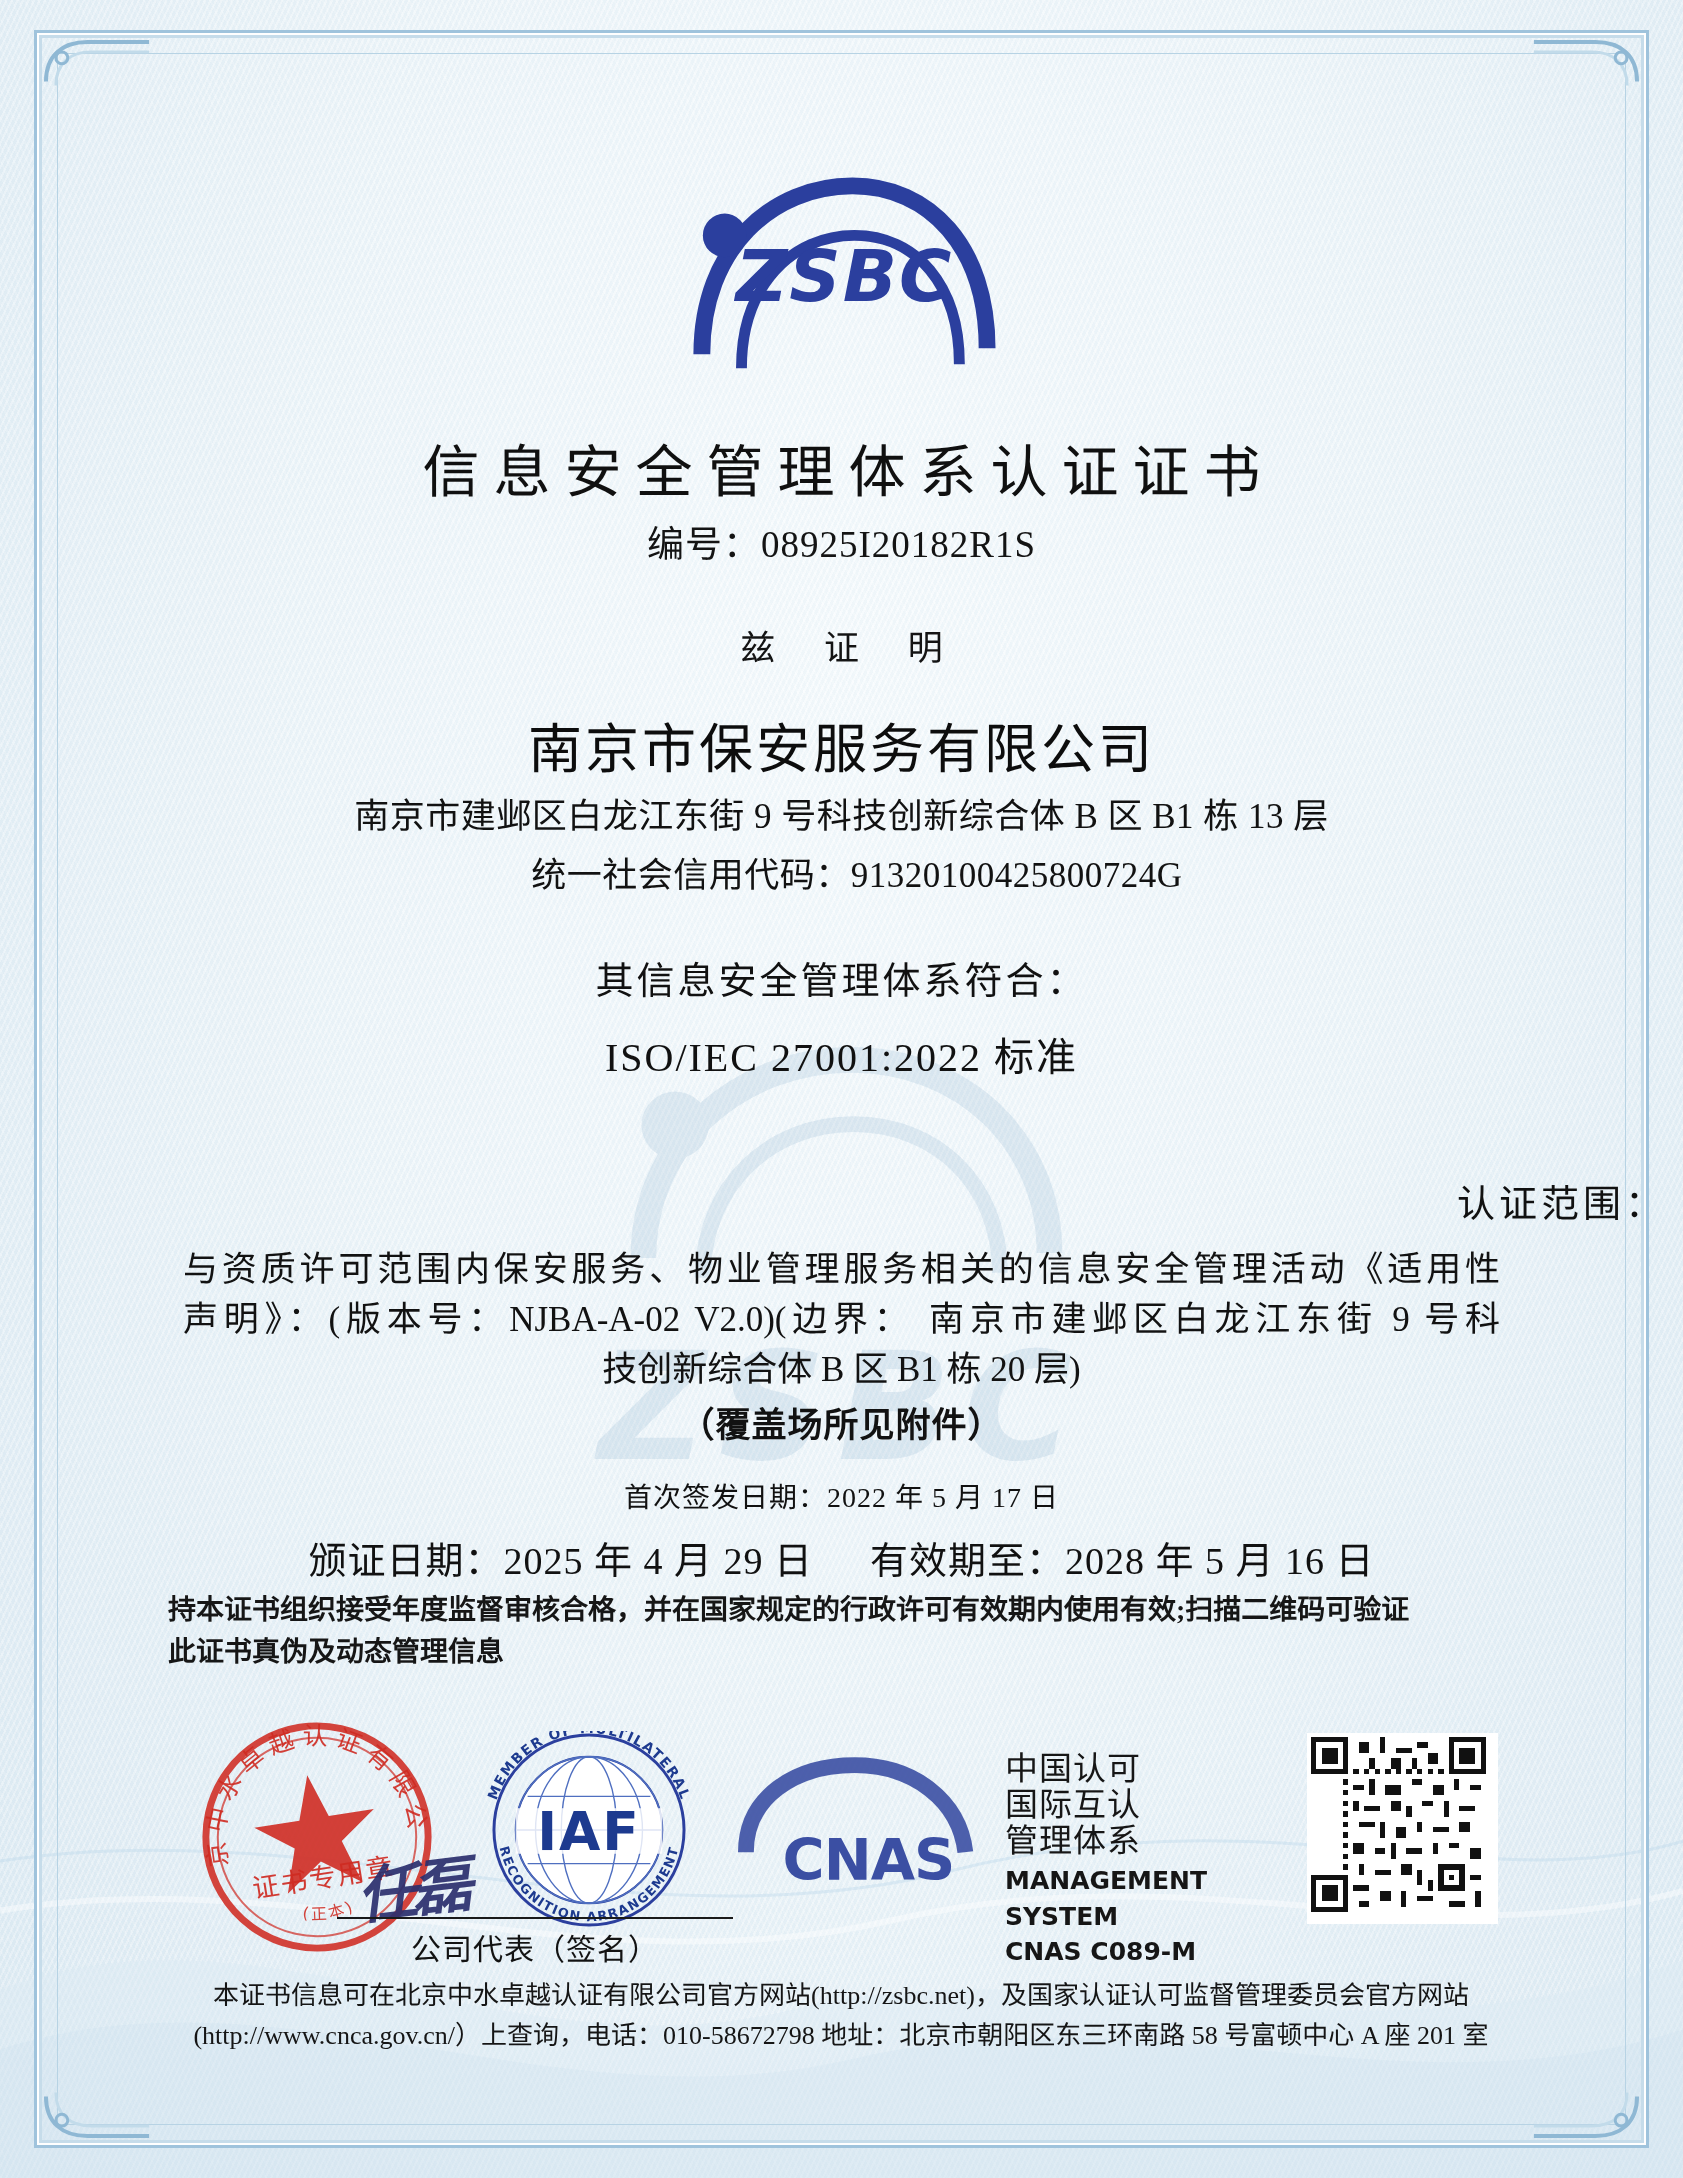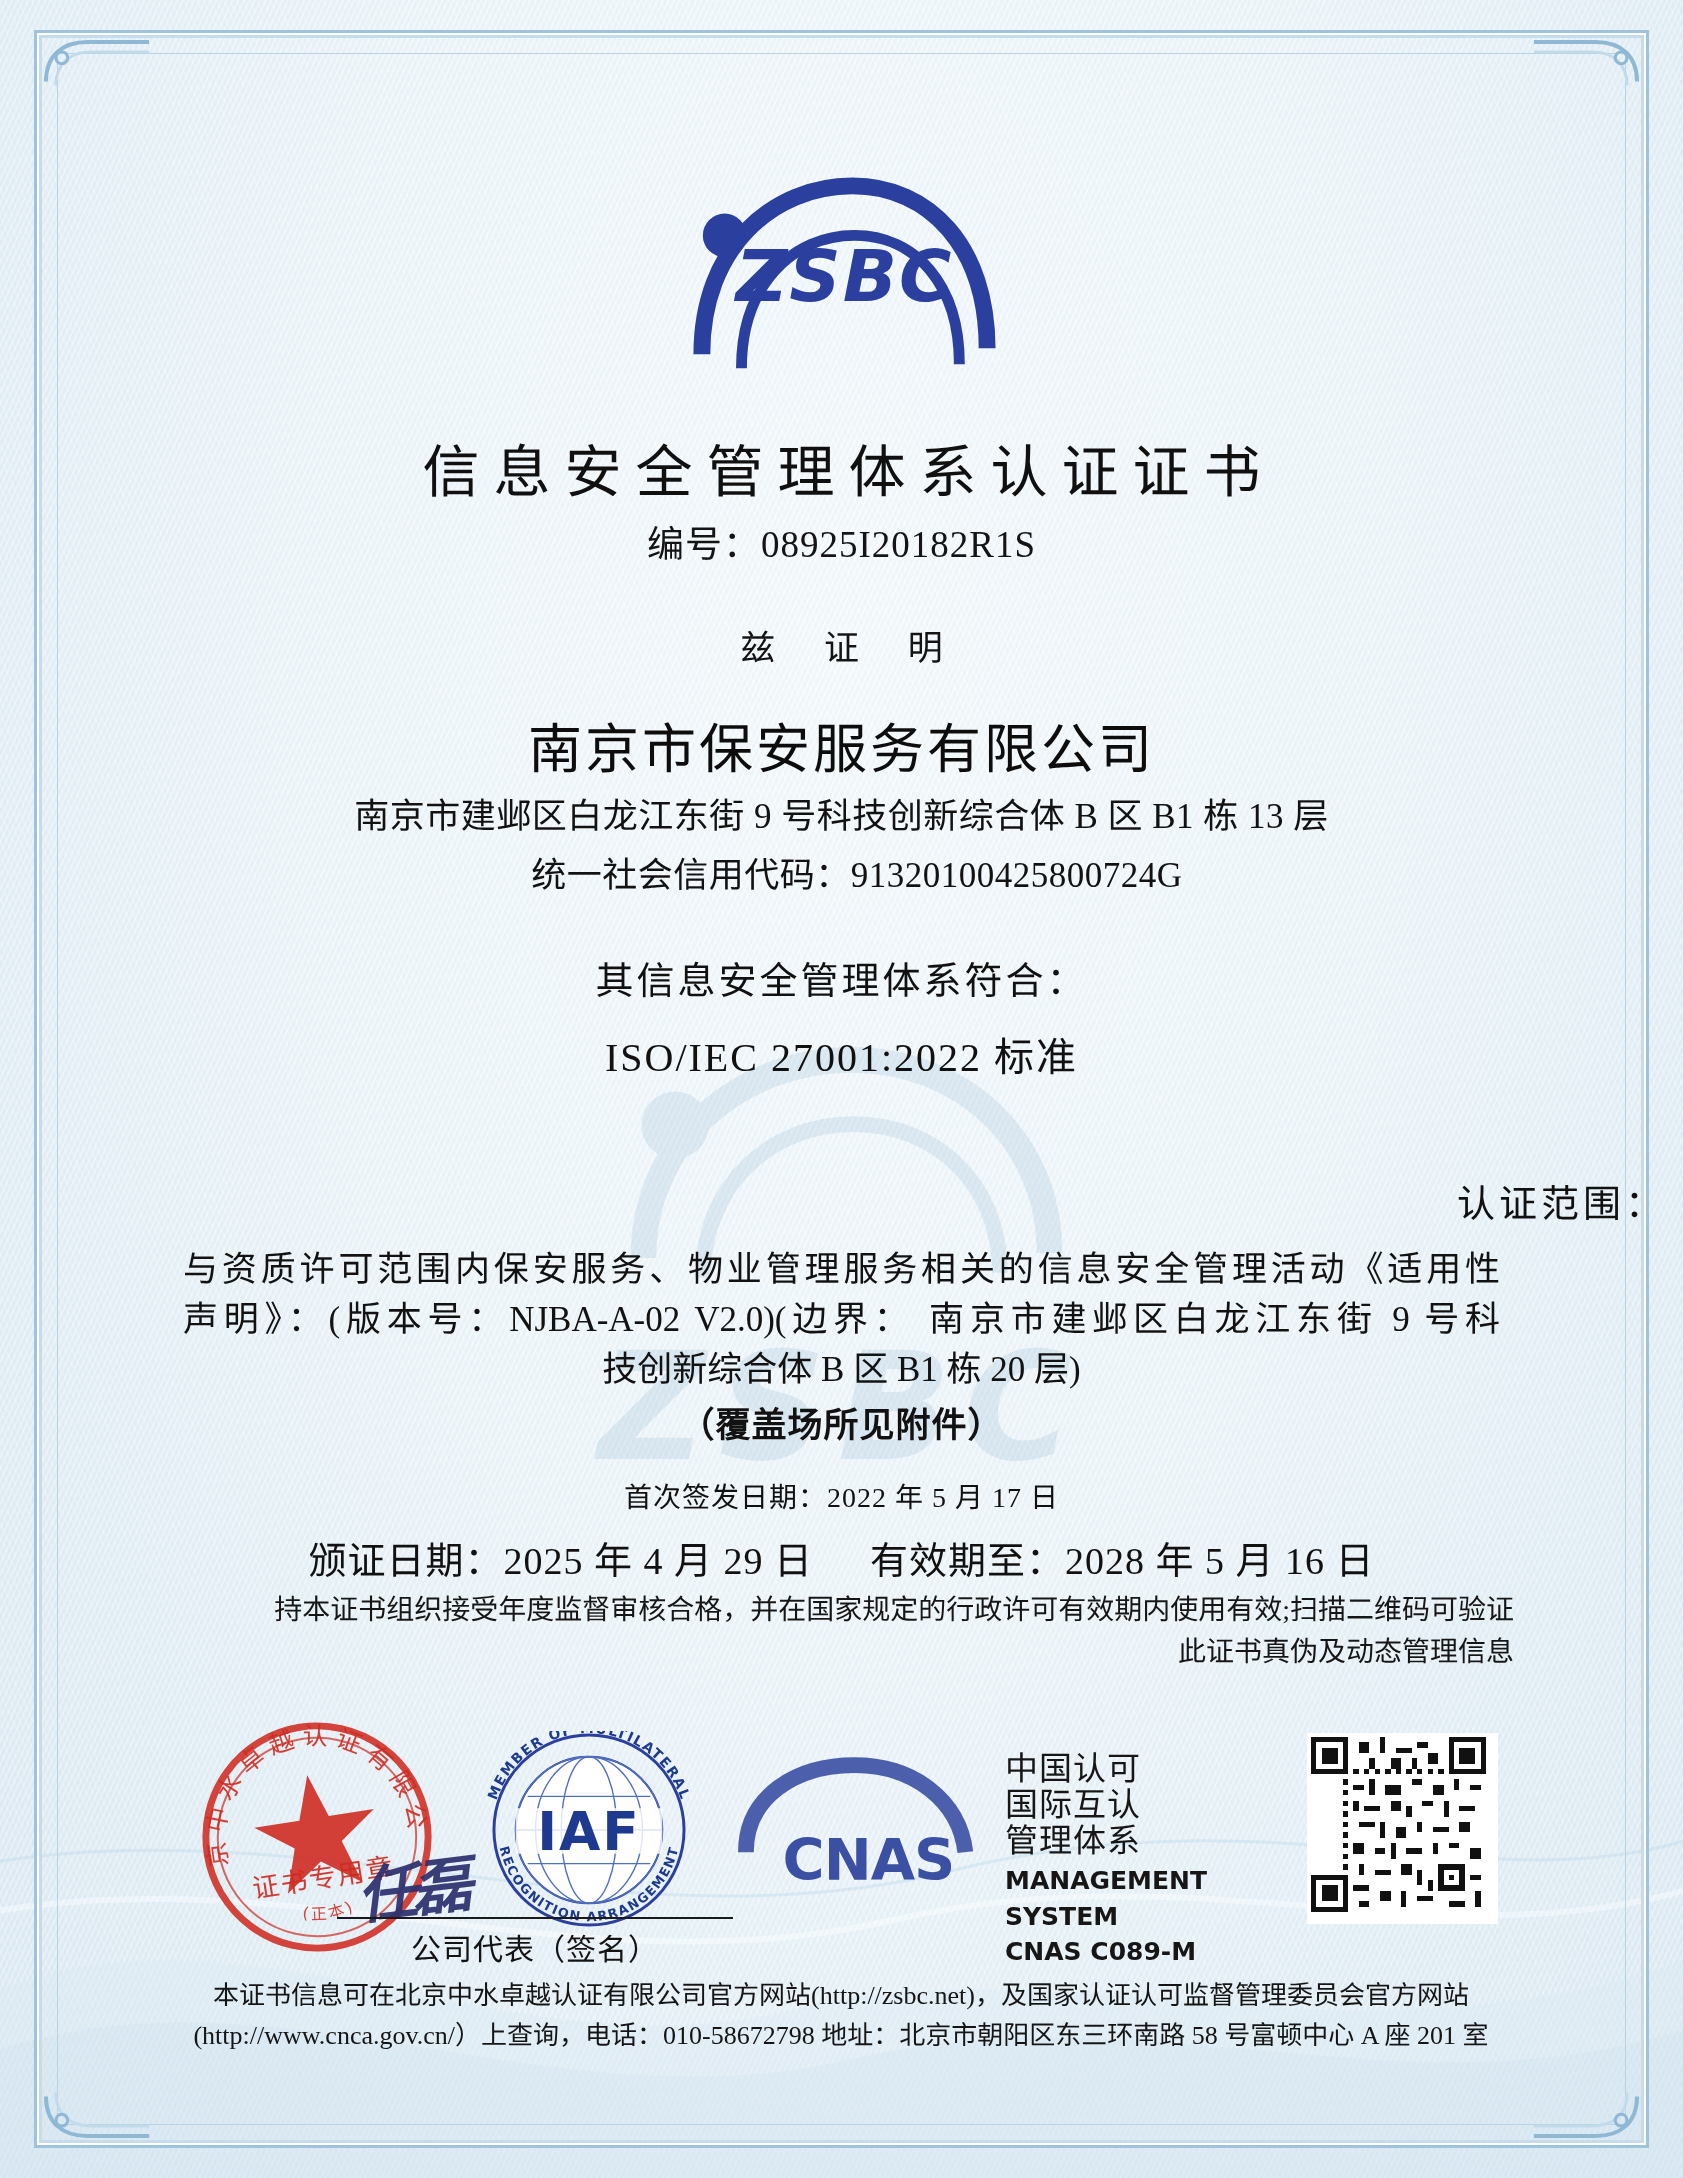--- a/index.html
+++ b/index.html
@@ -244,24 +244,25 @@
     letter-spacing: 1px;
     color: #111111;
   }
   #dates-row .gap { display: inline-block; width: 57px; }
 
   #validity-note {
     position: absolute;
     left: 168px;
     width: 1346px;
     top: 1589px;
-    text-align: right;
+    text-align: left;
     font-size: 28px;
     line-height: 42px;
     color: #161616;
+    font-weight: bold;
   }
 
   
   #footer-marks {
     position: absolute;
     left: 0; right: 0;
     top: 1703px;
     height: 257px;
   }
 

